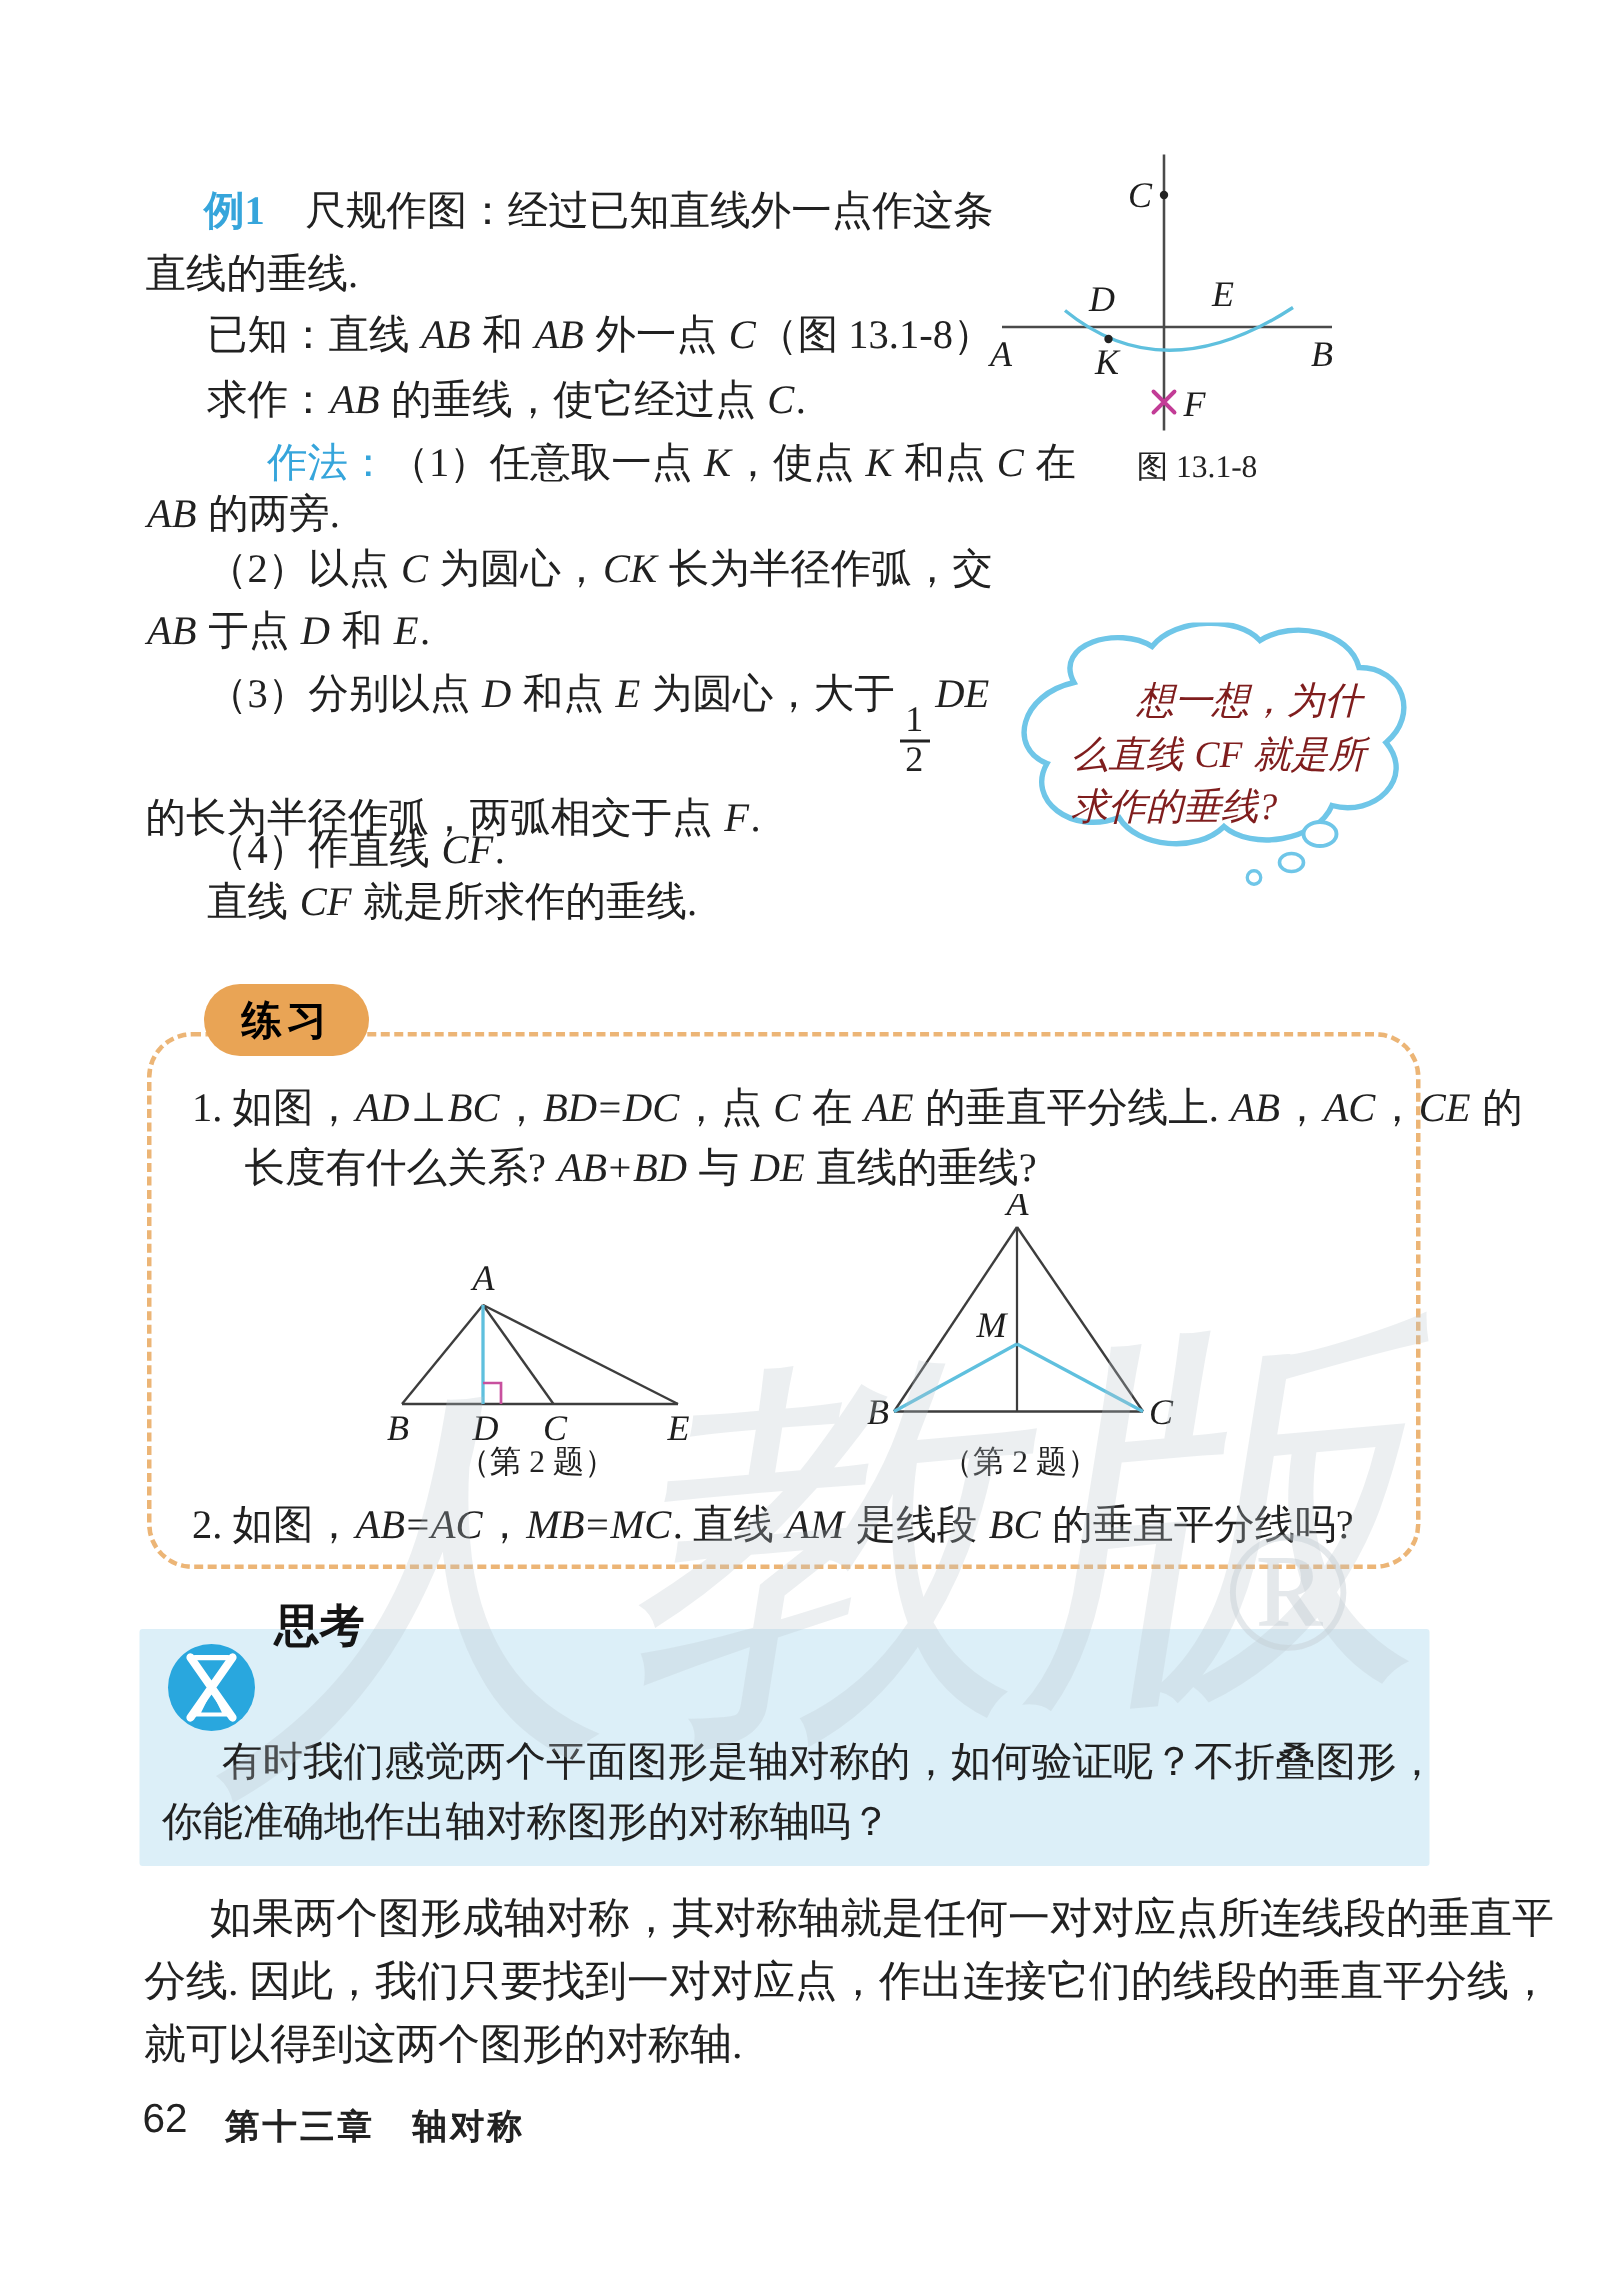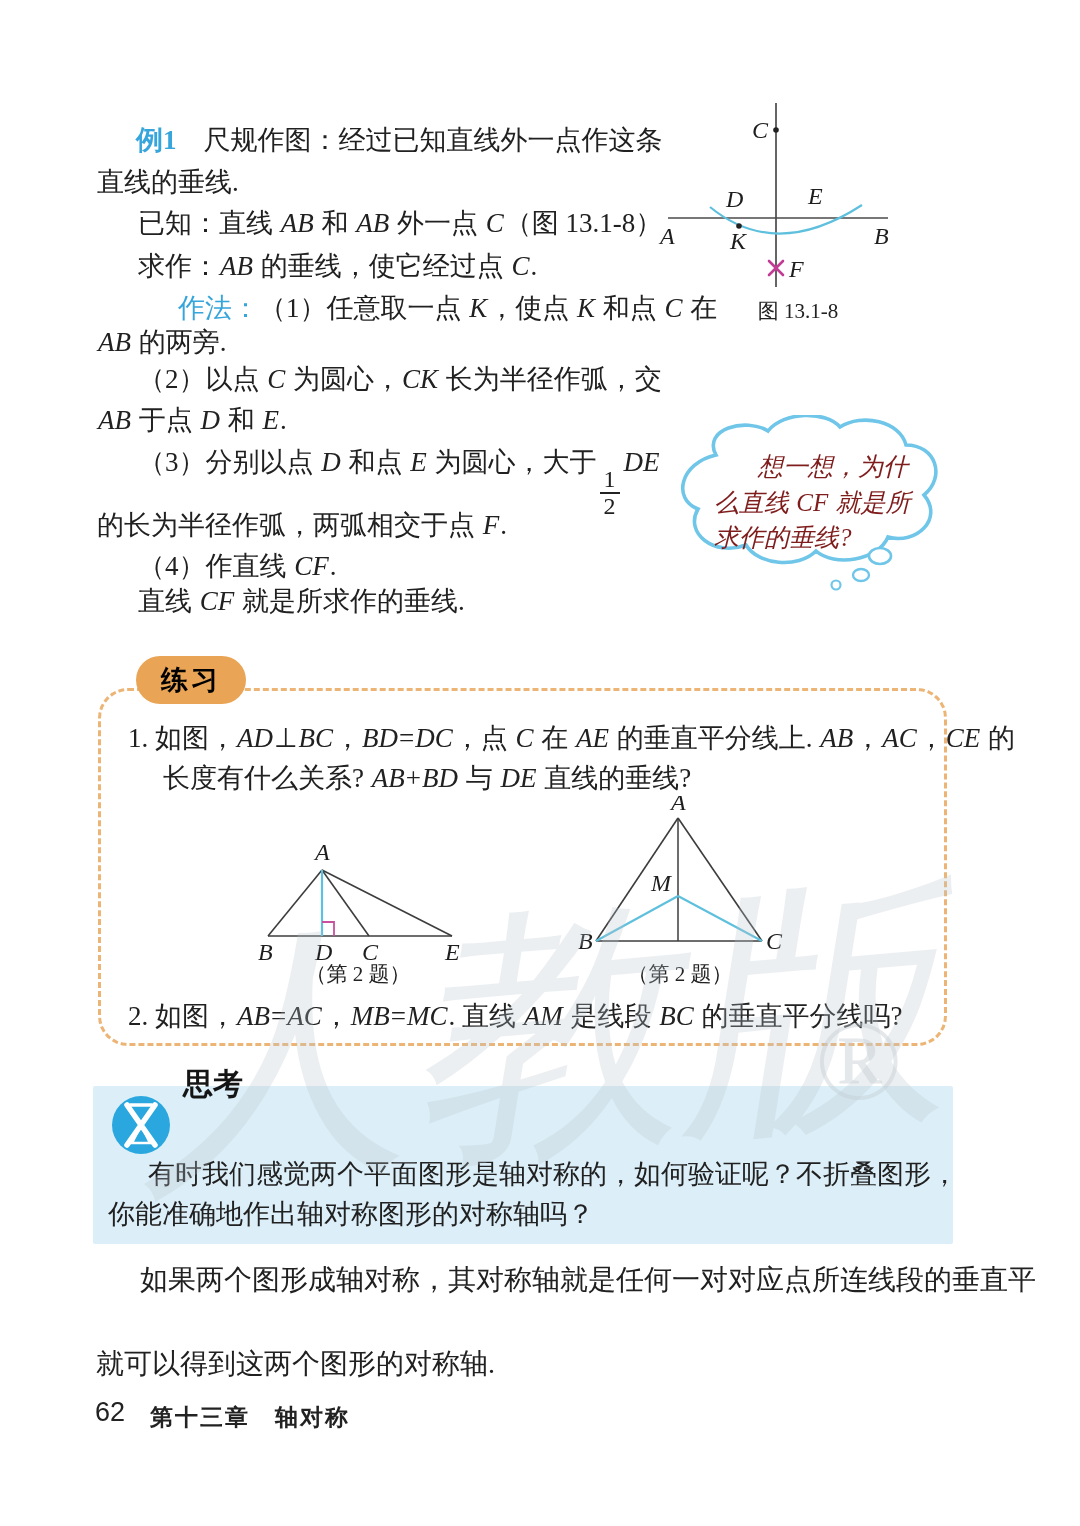--- a/index.html
+++ b/index.html
@@ -46,21 +46,21 @@
   <div class="tline" style="left:138px;top:205px"><span class="seg-cn">已知：直线 </span><span class="seg-it">AB</span><span class="seg-cn"> 和 </span><span class="seg-it">AB</span><span class="seg-cn"> 外一点 </span><span class="seg-it">C</span><span class="seg-cn">（图 13.1-8）</span></div>
   <div class="tline" style="left:138px;top:248px"><span class="seg-cn">求作：</span><span class="seg-it">AB</span><span class="seg-cn"> 的垂线，使它经过点 </span><span class="seg-it">C</span><span class="seg-cn">.</span></div>
   <div class="tline" style="left:138px;top:290px"><span class="seg-blue">作法：</span><span class="seg-cn">（1）任意取一点 </span><span class="seg-it">K</span><span class="seg-cn">，使点 </span><span class="seg-it">K</span><span class="seg-cn"> 和点 </span><span class="seg-it">C</span><span class="seg-cn"> 在</span></div>
   <div class="tline" style="left:97px;top:324px"><span class="seg-it">AB</span><span class="seg-cn"> 的两旁.</span></div>
   <div class="tline" style="left:138px;top:361px"><span class="seg-cn">（2）以点 </span><span class="seg-it">C</span><span class="seg-cn"> 为圆心，</span><span class="seg-it">CK</span><span class="seg-cn"> 长为半径作弧，交</span></div>
   <div class="tline" style="left:97px;top:402px"><span class="seg-it">AB</span><span class="seg-cn"> 于点 </span><span class="seg-it">D</span><span class="seg-cn"> 和 </span><span class="seg-it">E</span><span class="seg-cn">.</span></div>
   <div class="tline" style="left:138px;top:444px"><span class="seg-cn">（3）分别以点 </span><span class="seg-it">D</span><span class="seg-cn"> 和点 </span><span class="seg-it">E</span><span class="seg-cn"> 为圆心，大于</span><span class="frac">
         <span class="fnum">1</span>
         <span class="fden">2</span>
       </span><span class="seg-it">DE</span></div>
-  <div class="tline" style="left:97px;top:507px"><span class="seg-cn">的长为半径作弧，两弧相交于点 </span><span class="seg-it">F</span><span class="seg-cn">.</span></div>
+  <div class="tline" style="left:97px;top:527px"><span class="seg-cn">的长为半径作弧，两弧相交于点 </span><span class="seg-it">F</span><span class="seg-cn">.</span></div>
   <div class="tline" style="left:138px;top:548px"><span class="seg-cn">（4）作直线 </span><span class="seg-it">CF</span><span class="seg-cn">.</span></div>
   <div class="tline" style="left:138px;top:583px"><span class="seg-cn">直线 </span><span class="seg-it">CF</span><span class="seg-cn"> 就是所求作的垂线.</span></div>
 
   <svg class="fig" style="left:648px;top:95px" width="300" height="200" viewBox="0 0 300 200">
     <line x1="128" y1="8" x2="128" y2="192" stroke="#4a4a4a" stroke-width="1.7"></line>
     <line x1="20" y1="123" x2="240" y2="123" stroke="#4a4a4a" stroke-width="1.7"></line>
     <path d="M62,112 Q128,166 214,110" fill="none" stroke="#5FC0DE" stroke-width="2.2"></path>
     <circle cx="128" cy="35" r="2.8" fill="#222"></circle>
     <circle cx="91" cy="131" r="2.8" fill="#222"></circle>
     <path d="M121,166 L135,180 M135,166 L121,180" stroke="#C23C96" stroke-width="2.6" stroke-linecap="round"></path>
@@ -128,20 +128,21 @@
     <circle cx="31" cy="31" r="29" fill="#29A7DE"></circle>
     <path d="M17,11 L45,51 M45,11 L17,51" stroke="#ffffff" stroke-width="5.5" stroke-linecap="round"></path>
     <path d="M20,11 L42,11" stroke="#ffffff" stroke-width="3.5" stroke-linecap="round"></path>
     <path d="M31,31 L22,49 L40,49 Z" fill="none" stroke="#ffffff" stroke-width="2.6"></path>
   </svg>
   <div class="think-label">思考</div>
   <div class="tline" style="left:148px;top:1156px">有时我们感觉两个平面图形是轴对称的，如何验证呢？不折叠图形，</div>
   <div class="tline" style="left:108px;top:1196px">你能准确地作出轴对称图形的对称轴吗？</div>
 
   <div class="tline" style="left:140px;top:1260px;font-size:28px">如果两个图形成轴对称，其对称轴就是任何一对对应点所连线段的垂直平</div>
+  <div class="tline" style="left:96px;top:1302px;font-size:28px">分线. 因此，我们只要找到一对对应点，作出连接它们的线段的垂直平分线，</div>
   <div class="tline" style="left:96px;top:1344px;font-size:28px">就可以得到这两个图形的对称轴.</div>
 
   <div class="footer-num">62</div>
   <div class="footer-chapter">第十三章　轴对称</div>
 
   <div class="watermark">人教版</div>
   <div class="registered">®</div>
 
 </div>
 

